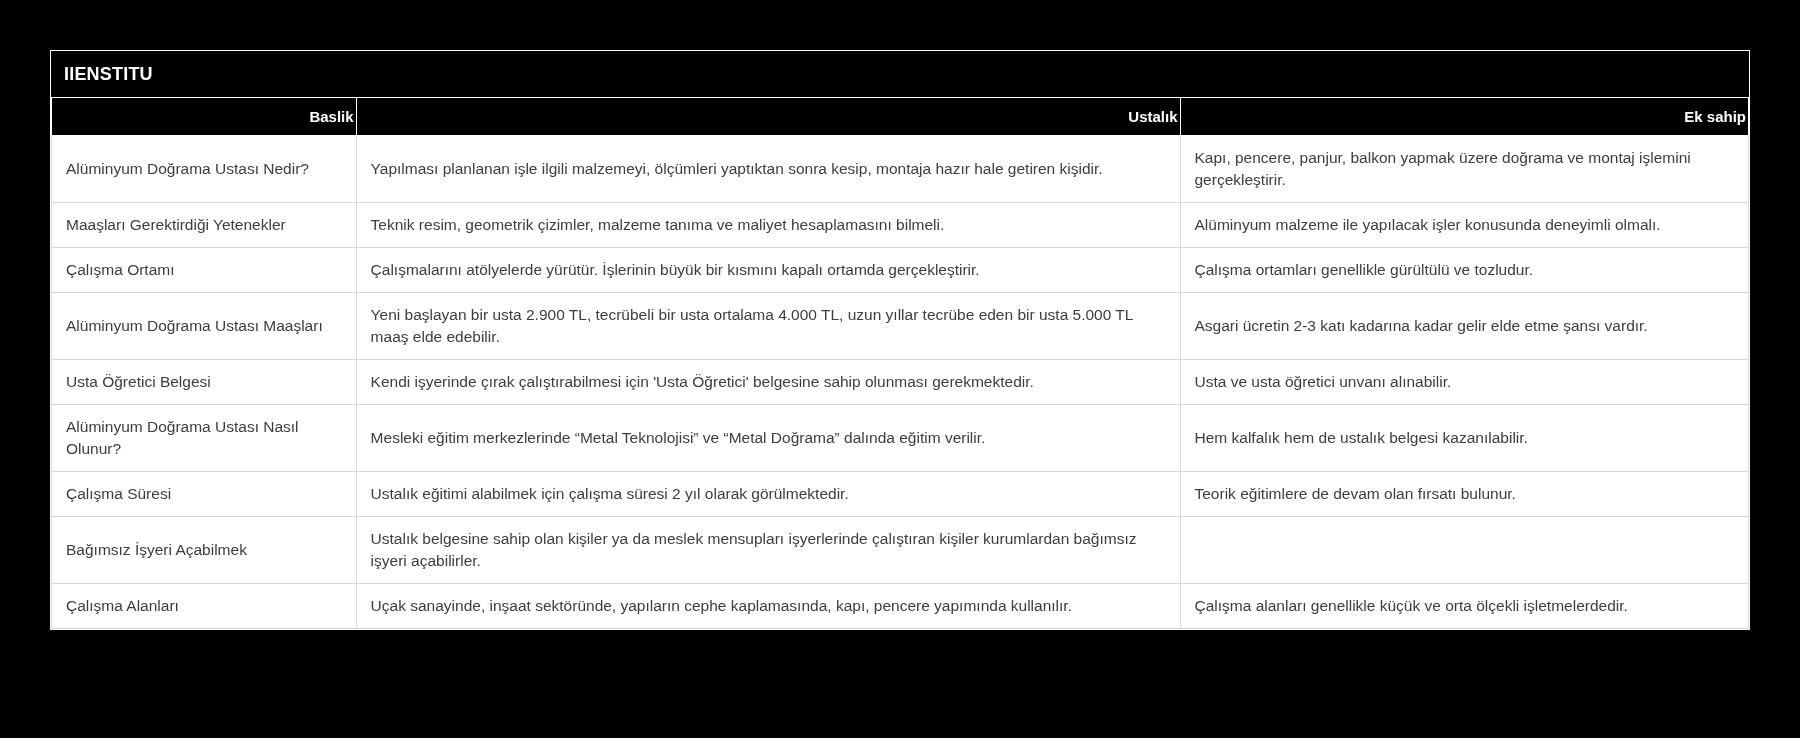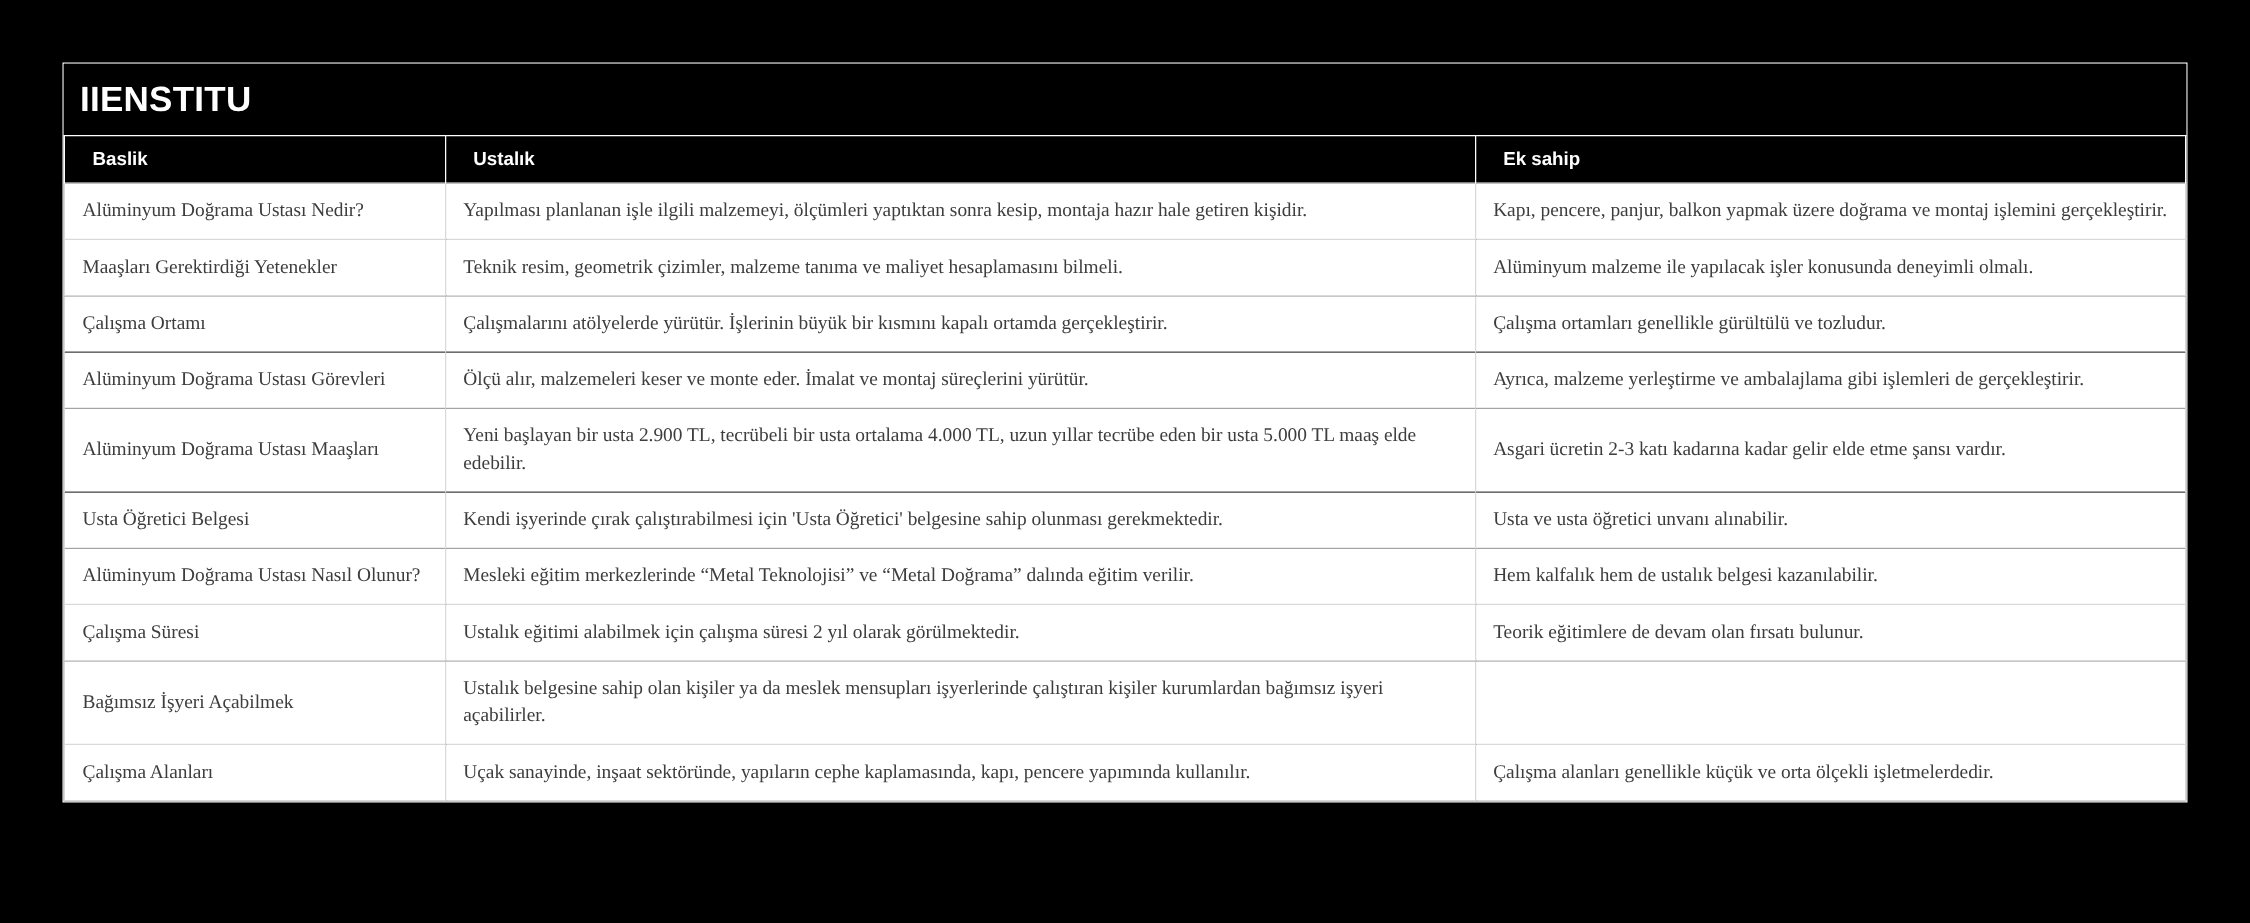--- a/index.html
+++ b/index.html
@@ -21,53 +21,53 @@
   .table-card{
     position:absolute;
     left:50px; top:50px;
     width:1700px;
     background:var(--page-bg,#000);
     border:1px solid var(--border-white,#fff);
   }
   .card-title{
     color:var(--header-text,#fff);
     background:var(--header-bg,#000);
-    font-size:28px;
+    font-size:18px;
     font-weight:700;
     letter-spacing:0.2px;
     padding:13px 13px 12px 13px;
   }
   table{
     width:100%;
     border-collapse:collapse;
     table-layout:fixed;
   }
   col.c1{ width:17.95%; }
   col.c2{ width:48.55%; }
   col.c3{ width:33.5%; }
   thead th{
     background:var(--header-bg,#000);
     color:var(--header-text,#fff);
     font-size:15px;
     font-weight:700;
-    text-align:left;
-    padding:10px 22px;
+    text-align:right;
+    padding:10px 2px;
     border:1px solid var(--border-white,#fff);
   }
   tbody td{
     background:var(--row-bg,#fff);
     color:var(--body-text,#3d3d3d);
     font-size:15.5px;
     line-height:1.42;
     padding:11px 14px;
     border:1px solid var(--border-light,#d9d9d9);
     vertical-align:middle;
     overflow:hidden;
   }
-  tbody tr{ min-height:44px;font-family:Liberation Serif, serif; }
+  tbody tr{ min-height:44px; }
 </style>
 </head>
 <body>
 
 <div class="table-card">
   <div class="card-title">IIENSTITU</div>
   <table>
     <colgroup>
       <col class="c1">
         <col class="c2">
@@ -90,25 +90,20 @@
           <td>Maaşları Gerektirdiği Yetenekler</td>
           <td>Teknik resim, geometrik çizimler, malzeme tanıma ve maliyet hesaplamasını bilmeli.</td>
           <td>Alüminyum malzeme ile yapılacak işler konusunda deneyimli olmalı.</td>
         </tr>
         <tr>
           <td>Çalışma Ortamı</td>
           <td>Çalışmalarını atölyelerde yürütür. İşlerinin büyük bir kısmını kapalı ortamda gerçekleştirir.</td>
           <td>Çalışma ortamları genellikle gürültülü ve tozludur.</td>
         </tr>
         <tr>
-          <td>Alüminyum Doğrama Ustası Görevleri</td>
-          <td>Ölçü alır, malzemeleri keser ve monte eder. İmalat ve montaj süreçlerini yürütür.</td>
-          <td>Ayrıca, malzeme yerleştirme ve ambalajlama gibi işlemleri de gerçekleştirir.</td>
-        </tr>
-        <tr>
           <td>Alüminyum Doğrama Ustası Maaşları</td>
           <td>Yeni başlayan bir usta 2.900 TL, tecrübeli bir usta ortalama 4.000 TL, uzun yıllar tecrübe eden bir usta 5.000 TL maaş elde edebilir.</td>
           <td>Asgari ücretin 2-3 katı kadarına kadar gelir elde etme şansı vardır.</td>
         </tr>
         <tr>
           <td>Usta Öğretici Belgesi</td>
           <td>Kendi işyerinde çırak çalıştırabilmesi için 'Usta Öğretici' belgesine sahip olunması gerekmektedir.</td>
           <td>Usta ve usta öğretici unvanı alınabilir.</td>
         </tr>
         <tr>

